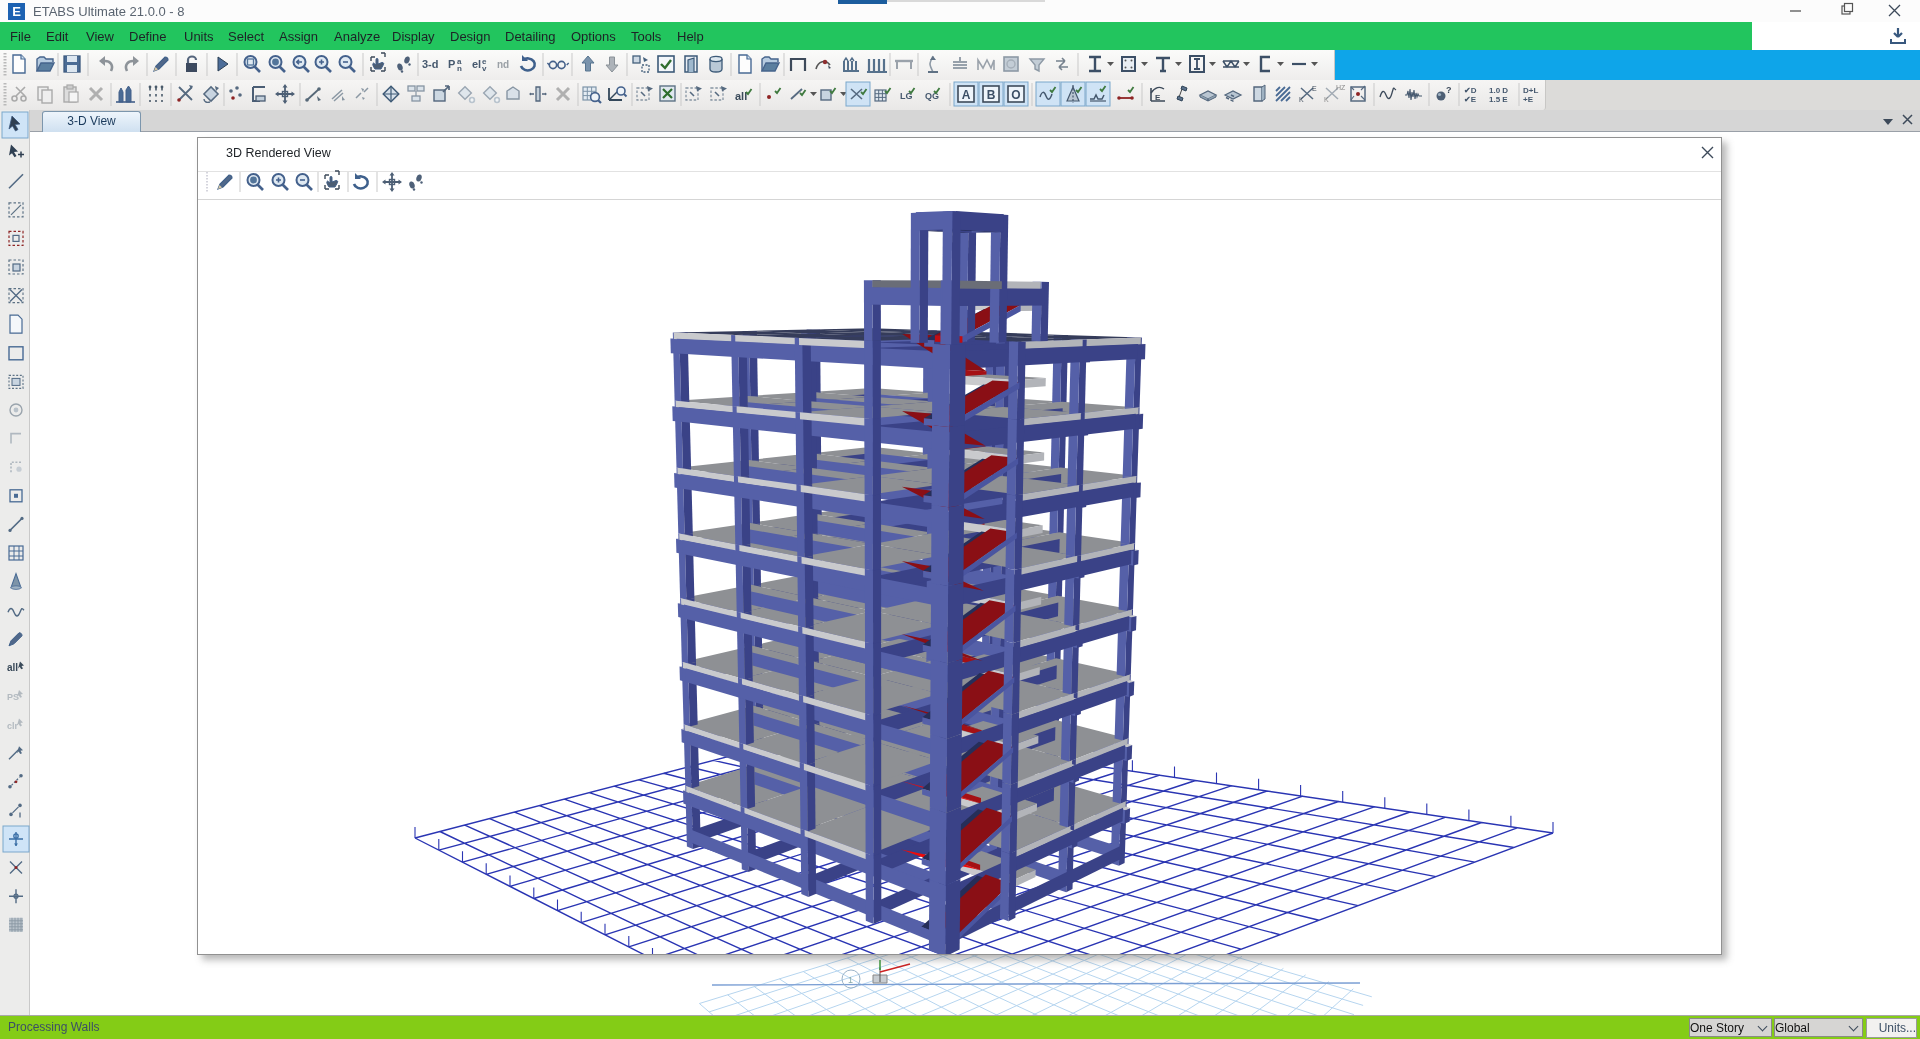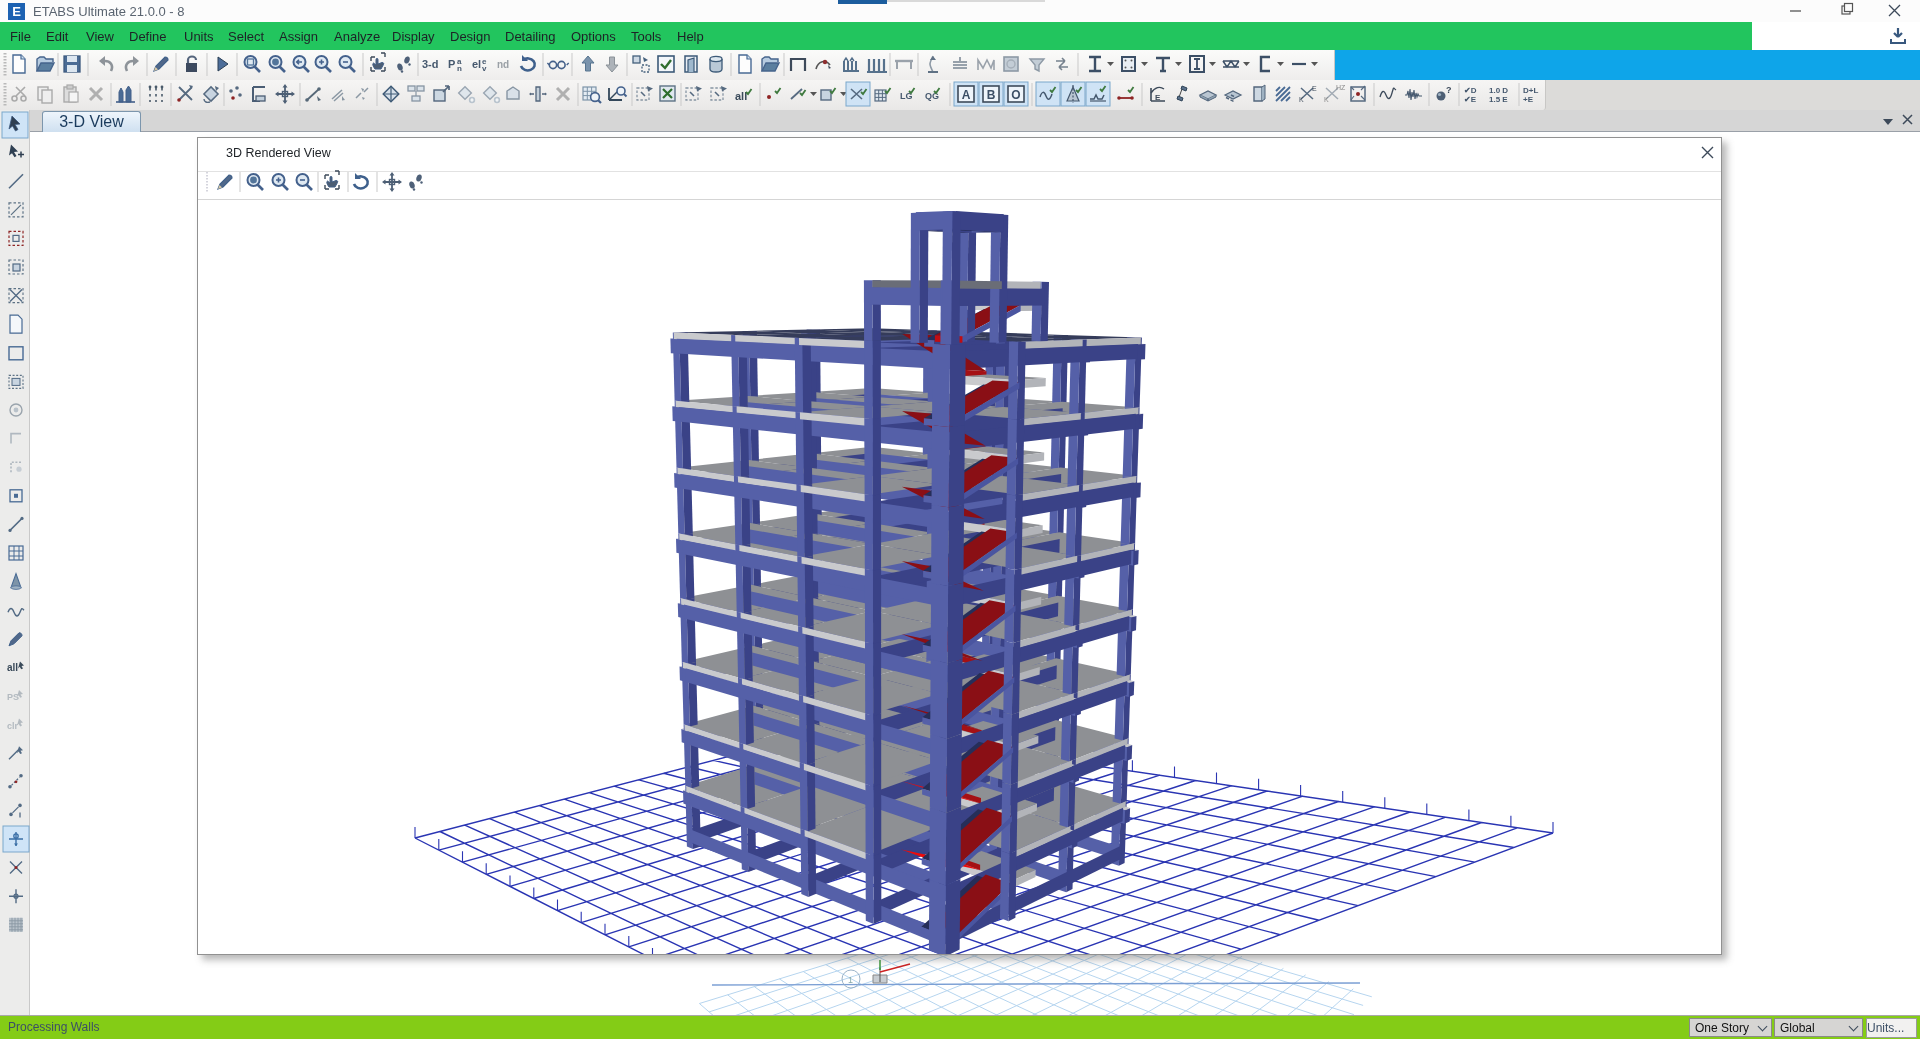--- a/index.html
+++ b/index.html
@@ -8,30 +8,30 @@
 #logo{left:8px;top:3px;width:17px;height:17px;background:#1d62b2;color:#fff;font-weight:bold;font-size:13px;text-align:center;line-height:17px;}
 #title{left:33px;top:4px;font-size:13px;color:#5a6470;}
 #menubar{left:0;top:22px;width:1752px;height:28px;background:#22c55e;}
 .menu{position:absolute;top:7px;font-size:13px;color:#1e2226;}
 #row1{left:0;top:50px;width:1920px;height:30px;background:#0ea5e9;}
 #row1panel{left:0;top:0;width:1335px;height:30px;background:linear-gradient(#fbfbfa,#eeedec);border-right:1px solid #c8c7c5;}
 #row2{left:0;top:80px;width:1920px;height:30px;background:#dcdbd9;}
 #row2panel{left:0;top:0;width:1546px;height:30px;background:linear-gradient(#f6f5f4,#e9e8e7);border-right:1px solid #c8c7c5;border-radius:0 0 3px 0;}
 #sidebar{left:0;top:110px;width:30px;height:905px;background:#ececeb;border-right:1px solid #c9c9c9;}
 #tabstrip{left:30px;top:110px;width:1890px;height:22px;background:#d6d6d6;border-bottom:1px solid #9aa0a8;}
-#tab{left:12px;top:1px;width:99px;height:21px;background:linear-gradient(#eef5fc,#cfe0f0);border:1px solid #7c96ad;border-bottom:none;border-radius:3px 3px 0 0;font-size:16px;color:#1a3a5c;text-align:center;line-height:19px;}
+#tab{left:12px;top:1px;width:99px;height:21px;background:linear-gradient(#eef5fc,#cfe0f0);border:1px solid #7c96ad;border-bottom:none;border-radius:3px 3px 0 0;font-size:12px;color:#1a3a5c;text-align:center;line-height:19px;}
 #canvas{left:30px;top:132px;width:1890px;height:883px;background:#fff;}
 #win{left:197px;top:137px;width:1525px;height:818px;background:#fff;border:1px solid #919191;box-shadow:5px 5px 7px rgba(100,100,100,0.45);overflow:hidden;}
 #wtitle{left:28px;top:8px;font-size:12.5px;color:#1e2226;}
 
 #wtoolbar{left:0;top:33px;width:1523px;height:29px;background:linear-gradient(#fdfdfd,#eceped);border-top:1px solid #e2e2e2;border-bottom:1px solid #d5d5d5;}
 #statusbar{left:0;top:1015px;width:1920px;height:24px;background:#84cc16;border-top:1px solid #a8a8a8;font-size:12px;color:#3c4f66;}
-.dd{position:absolute;top:2px;height:19px;background:#d6d5d3;border:1px solid #8a8a8a;font-size:12px;color:#111;line-height:18px;padding-left:5px;}
+.dd{position:absolute;top:2px;height:19px;background:#d6d5d3;border:1px solid #8a8a8a;font-size:12px;color:#111;line-height:18px;}
 .ddv{position:absolute;right:5px;top:4px;width:7px;height:7px;border-right:1.6px solid #3d4a5a;border-bottom:1.6px solid #3d4a5a;transform:rotate(45deg);}
-#unitsbtn{position:absolute;left:1866px;top:2px;width:51px;height:20px;background:#f2f1f0;border:1px solid #9a9a9a;font-size:12px;text-align:left;line-height:19px;}
+#unitsbtn{position:absolute;left:1866px;top:2px;width:51px;height:20px;background:#f2f1f0;border:1px solid #9a9a9a;font-size:12px;text-align:right;line-height:19px;}
 </style></head>
 <body>
 <div class="abs" id="titlebar">
  <div class="abs" id="logo">E</div>
  <div class="abs" id="title">ETABS Ultimate 21.0.0 - 8</div>
  <svg class="abs" style="left:1770px;top:0" width="150" height="22">
   <path d="M20 11h11" stroke="#555" stroke-width="1.3"></path>
   <rect x="72" y="6" width="8" height="8" fill="none" stroke="#555" stroke-width="1.2"></rect>
   <rect x="74.5" y="3.5" width="8" height="8" fill="#fcfcfc" stroke="#555" stroke-width="1.2"></rect>
   <path d="M119 5l11 11M130 5l-11 11" stroke="#3d4a5a" stroke-width="1.3"></path>

